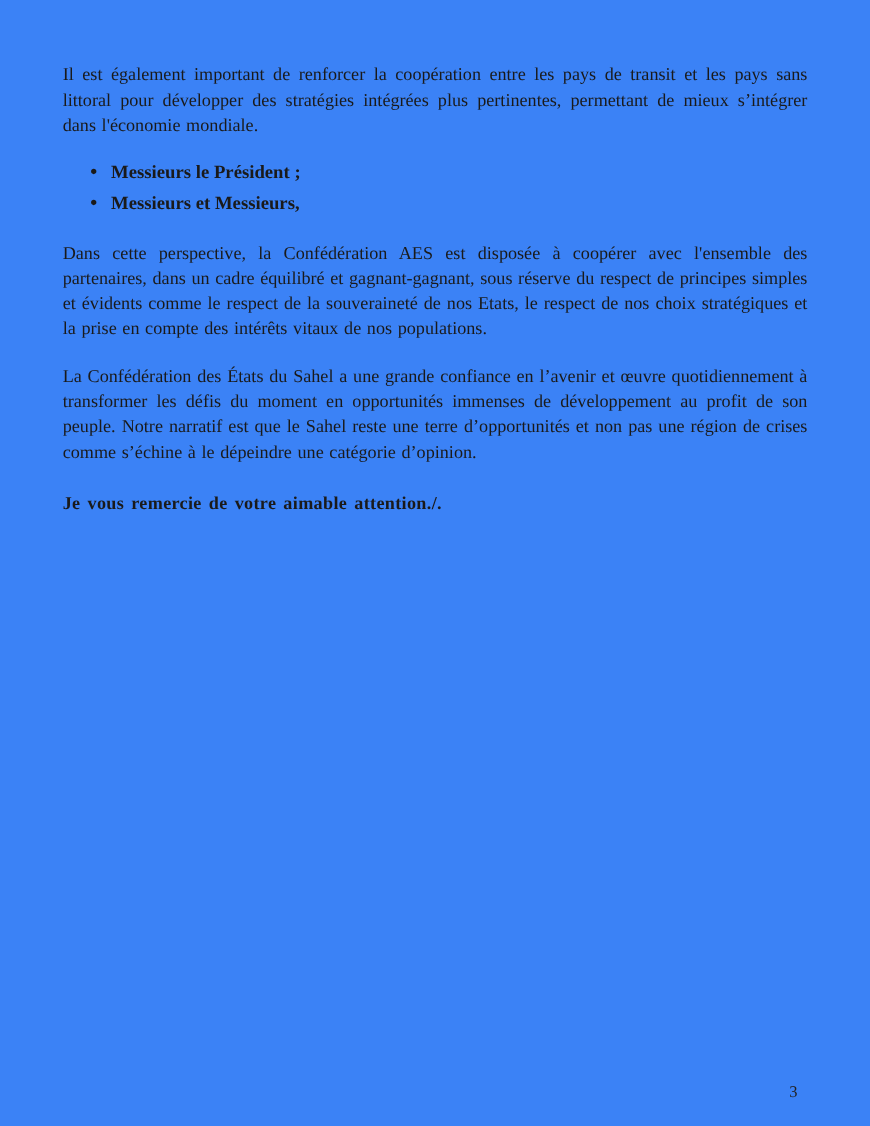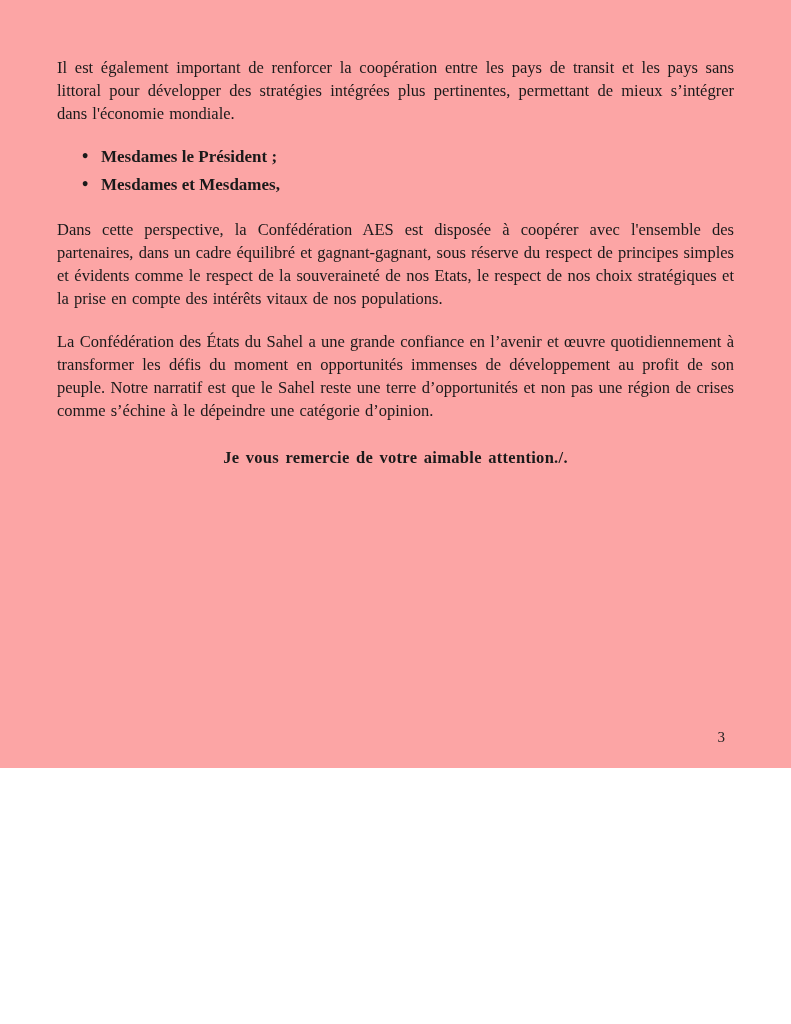--- a/index.html
+++ b/index.html
@@ -3,22 +3,22 @@
 <meta charset="utf-8">
 <style>
   html, body {
     margin: 0;
     padding: 0;
     background: #ffffff;
   }
   .page {
     position: relative;
     width: 791px;
-    height: 768px;
-    background: #fca5a5;
+    height: 1024px;
+    background: #3b82f6;
     overflow: hidden;
     font-family: "Liberation Serif", "DejaVu Serif", serif;
     color: #1a1a1a;
   }
   .content {
     position: absolute;
     top: 56px;
     left: 57px;
     width: 677px;
   }
@@ -48,21 +48,20 @@
     top: -1px;
     font-size: 18px;
   }
   .closing {
     margin: 24px 0 0 0;
     font-weight: bold;
     font-size: 16.5px;
     line-height: 23px;
     letter-spacing: 0.3px;
     word-spacing: 2px;
-    text-align: center;
   }
   .footer {
     position: absolute;
     bottom: 22px;
     left: 57px;
     right: 66px;
     text-align: right;
   }
   .pagenum {
     font-size: 15px;
@@ -71,22 +70,22 @@
 </style>
 </head>
 <body>
 
 <div class="page">
   <div class="content">
 
     <p class="para">Il est également important de renforcer la coopération entre les pays de transit et les pays sans littoral pour développer des stratégies intégrées plus pertinentes, permettant de mieux s’intégrer dans l'économie mondiale.</p>
 
     <ul class="bullets">
-      <li>Mesdames le Président ;</li>
-      <li>Mesdames et Mesdames,</li>
+      <li>Messieurs le Président ;</li>
+      <li>Messieurs et Messieurs,</li>
     </ul>
 
     <p class="para">Dans cette perspective, la Confédération AES est disposée à coopérer avec l'ensemble des partenaires, dans un cadre équilibré et gagnant-gagnant, sous réserve du respect de principes simples et évidents comme le respect de la souveraineté de nos Etats, le respect de nos choix stratégiques et la prise en compte des intérêts vitaux de nos populations.</p>
 
     <p class="para">La Confédération des États du Sahel a une grande confiance en l’avenir et œuvre quotidiennement à transformer les défis du moment en opportunités immenses de développement au profit de son peuple. Notre narratif est que le Sahel reste une terre d’opportunités et non pas une région de crises comme s’échine à le dépeindre une catégorie d’opinion.</p>
 
     <p class="closing">Je vous remercie de votre aimable attention./.</p>
   </div>
 
   <div class="footer">

